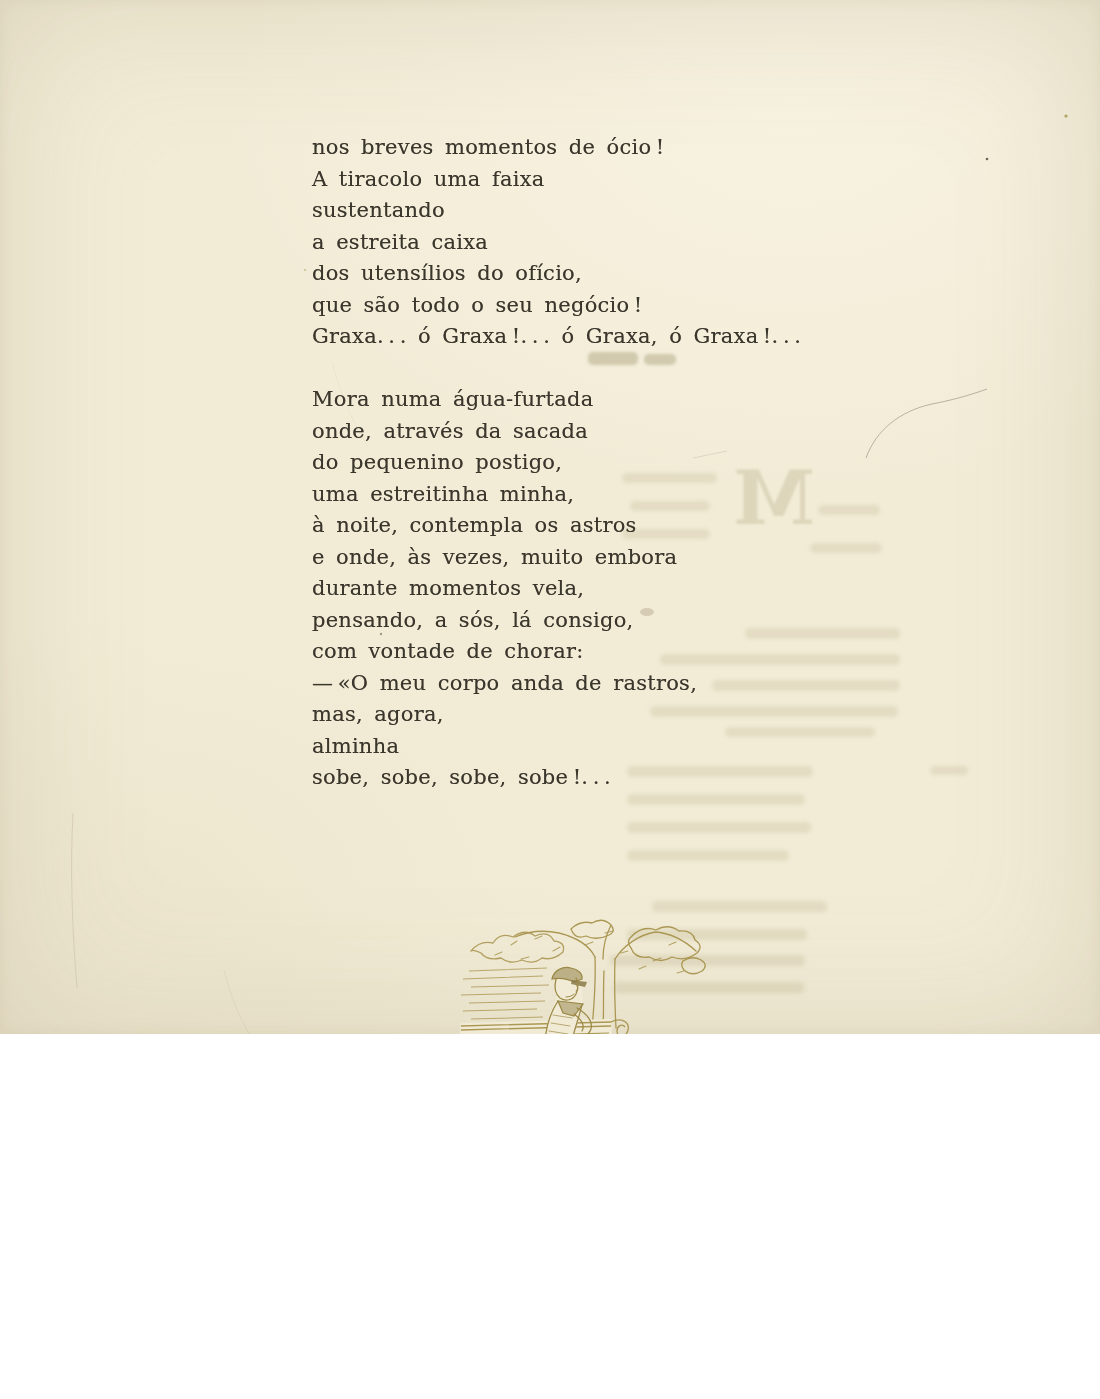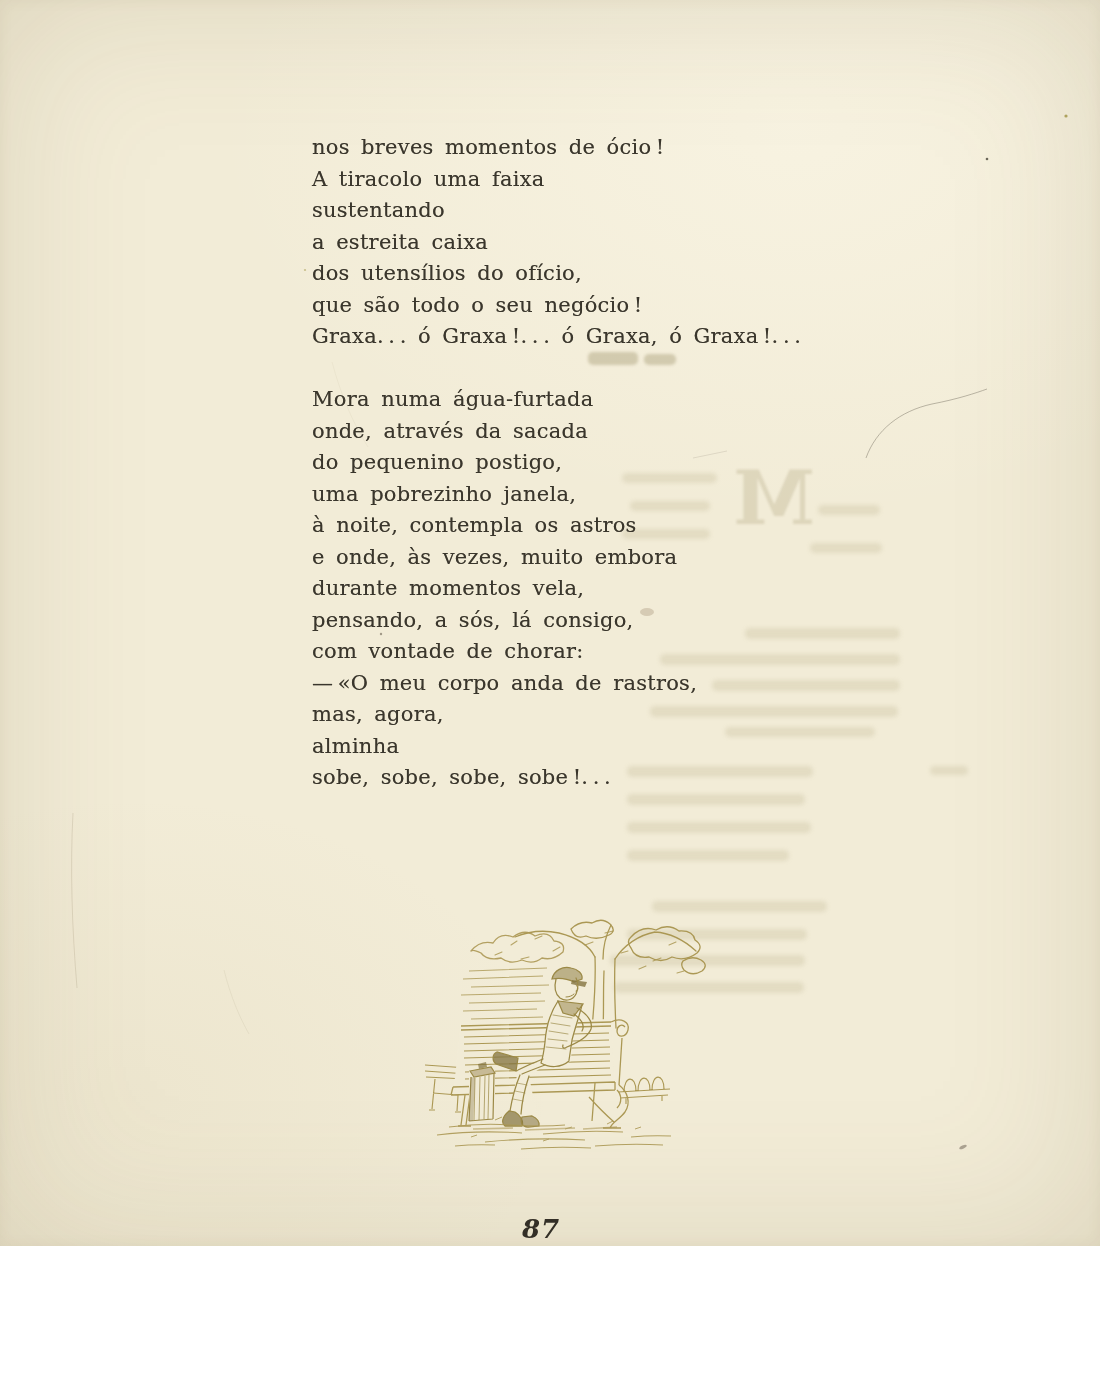--- a/index.html
+++ b/index.html
@@ -1,19 +1,19 @@
 <!DOCTYPE html>
 <html><head>
 <meta charset="utf-8">
 <style>
   html,body{margin:0;padding:0;}
   body{width:1100px;height:1399px;overflow:hidden;font-family:"DejaVu Serif","Liberation Serif",serif;}
 
   .page{
-    position:absolute;left:0;top:0;width:1100px;height:1246px;overflow:hidden;
+    position:absolute;left:0;top:0;width:1100px;height:1034px;overflow:hidden;
     background:
       radial-gradient(ellipse 820px 560px at 72% 10%, rgba(252,248,233,0.55), rgba(252,248,233,0) 70%),
       radial-gradient(ellipse 700px 500px at 12% 88%, rgba(190,174,130,0.10), rgba(190,174,130,0) 60%),
       #f2ecd7;
     box-shadow: inset 0 0 150px rgba(118,101,62,0.17), inset 0 0 14px rgba(118,101,62,0.07);
   }
 
   
   .ghost-layer{position:absolute;left:0;top:0;width:1100px;height:1399px;z-index:1;}
   .ghost-line{
@@ -91,21 +91,21 @@
       <div class="line">a estreita caixa</div>
       <div class="line">dos utensílios do ofício,</div>
       <div class="line">que são todo o seu negócio !</div>
       <div class="line">Graxa. . . ó Graxa !. . . ó Graxa, ó Graxa !. . .</div>
     </div>
     <div class="stanza-gap"></div>
     <div class="stanza">
       <div class="line">Mora numa água-furtada</div>
       <div class="line">onde, através da sacada</div>
       <div class="line">do pequenino postigo,</div>
-      <div class="line">uma pobrezinho janela,</div>
+      <div class="line">uma estreitinha minha,</div>
       <div class="line">à noite, contempla os astros</div>
       <div class="line">e onde, às vezes, muito embora</div>
       <div class="line">durante momentos vela,</div>
       <div class="line">pensando, a sós, lá consigo,</div>
       <div class="line">com vontade de chorar:</div>
       <div class="line">— «O meu corpo anda de rastros,</div>
       <div class="line">mas, agora,</div>
       <div class="line">alminha</div>
       <div class="line">sobe, sobe, sobe, sobe !. . .</div>
     </div>

